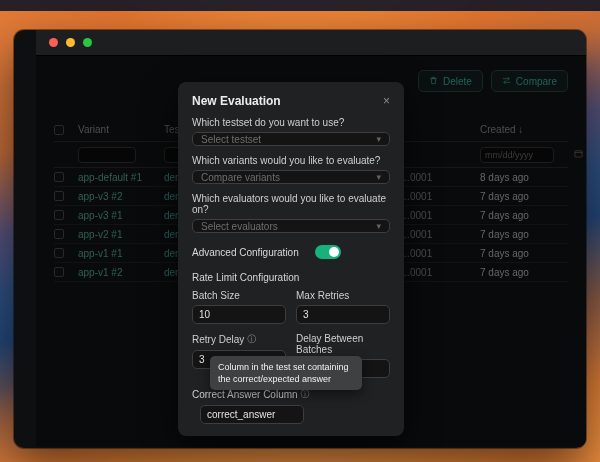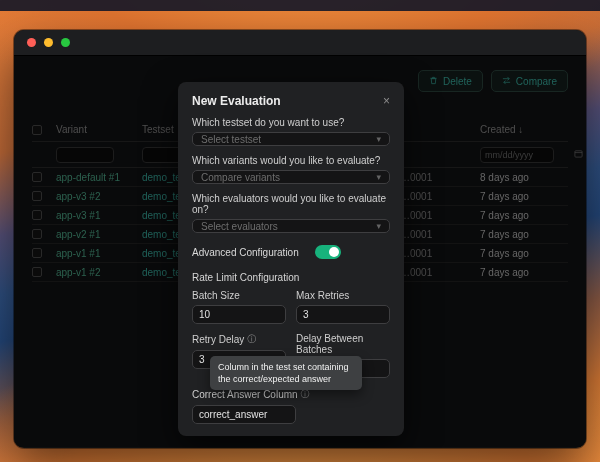--- a/index.html
+++ b/index.html
@@ -14,20 +14,21 @@
   }
   .menubar {
     position:absolute; top:0; left:0; right:0; height:11px;
     background:rgba(14,20,40,0.88);
   }
 
   .window {
     position:absolute; left:14px; top:30px; width:572px; height:418px;
     background:#0e0f10; border-radius:10px; overflow:hidden;
     box-shadow:0 22px 48px rgba(0,0,0,0.55), 0 0 0 1px rgba(0,0,0,0.4);
+    padding-left:22px;
   }
   .titlebar {
     height:26px; background:#1d1e20; display:flex; align-items:center;
     gap:8px; padding-left:13px; border-bottom:1px solid #000;
   }
   .dot { width:9px; height:9px; border-radius:50%; }
   .dot.red { background:var(--mac-red); } .dot.yellow { background:var(--mac-yellow); } .dot.green { background:var(--mac-green); }
 
   .app { position:relative; height:391px; background:#121315; }
 
@@ -93,21 +94,21 @@
 
   .grid2 { display:grid; grid-template-columns:1fr 1fr; column-gap:10px; margin-top:7px; }
   .fld-label { color:#cfcfcf; margin-bottom:4px; display:flex; align-items:center; gap:3px; }
   .info { color:#8c8c8c; font-size:9px; }
   .num-input, .txt-input {
     width:100%; height:19px; background:#141415; border:1px solid #3e3e40; border-radius:5px;
     color:#e2e2e2; font-size:10px; padding:0 6px; outline:none;
   }
 
   .ca-field { position:relative; margin-top:10px; }
-  .ca-field .txt-input { width:104px; }
+  .ca-field .txt-input { width:104px;margin-left:8px; }
   .tooltip {
     position:absolute; left:18px; bottom:calc(100% - 2px); width:152px; z-index:4;
     background:#3e4042; color:#f2f2f2; font-size:9px; line-height:1.35;
     padding:5px 8px; border-radius:5px; box-shadow:0 5px 12px rgba(0,0,0,0.45);
   }
 </style>
 </head>
 <body>
 
 <div class="desktop">

